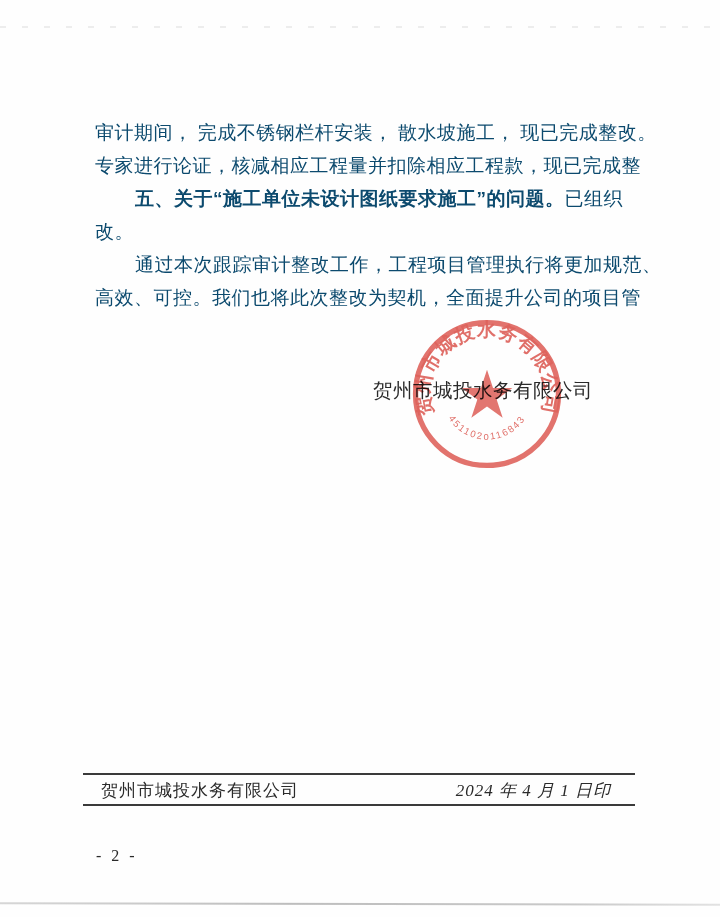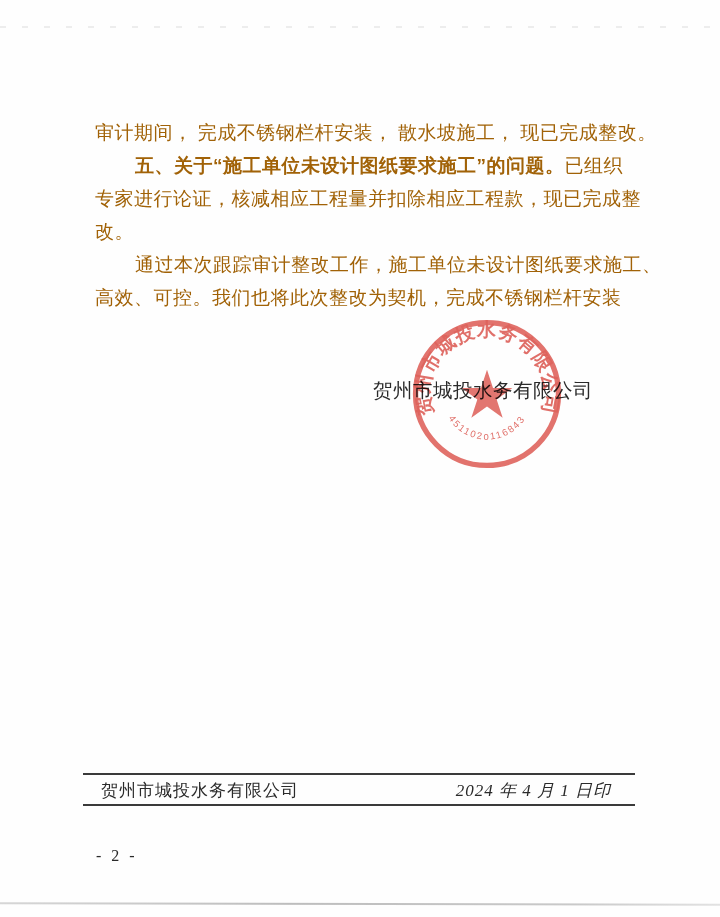--- a/index.html
+++ b/index.html
@@ -17,21 +17,21 @@
 
   
   .doc-body {
     position: absolute;
     left: 95px;
     top: 116px;
     width: 545px;
     font-size: 19px;
     line-height: 33px;
     letter-spacing: 0.5px;
-    color: #a16207;
+    color: #0c4a6e;
   }
   .doc-line { white-space: nowrap; }
   .doc-line.indent { padding-left: 40px; }
   .doc-line .bold-seg {
     font-family: "Liberation Sans", sans-serif;
     font-weight: 700;
   }
 
   
   .sig-company {
@@ -119,27 +119,27 @@
 </style>
 </head>
 <body>
 
 <div class="page">
 
   <div class="scan-noise-top"></div>
 
   <div class="doc-body">
     <div class="doc-line">审计期间， 完成不锈钢栏杆安装， 散水坡施工， 现已完成整改。</div>
+    <div class="doc-line">专家进行论证，核减相应工程量并扣除相应工程款，现已完成整</div>
     <div class="doc-line indent">
       <span class="bold-seg">五、关于“施工单位未设计图纸要求施工”的问题。</span><span>已组织</span>
     </div>
-    <div class="doc-line">专家进行论证，核减相应工程量并扣除相应工程款，现已完成整</div>
     <div class="doc-line">改。</div>
-    <div class="doc-line indent">通过本次跟踪审计整改工作，施工单位未设计图纸要求施工、</div>
-    <div class="doc-line">高效、可控。我们也将此次整改为契机，完成不锈钢栏杆安装</div>
+    <div class="doc-line indent">通过本次跟踪审计整改工作，工程项目管理执行将更加规范、</div>
+    <div class="doc-line">高效、可控。我们也将此次整改为契机，全面提升公司的项目管</div>
   </div>
 
   <div class="sig-company">贺州市城投水务有限公司</div>
 
   <svg class="stamp" viewBox="0 0 200 200" xmlns="http://www.w3.org/2000/svg">
     <g fill="none" stroke="#d9473f">
       <circle cx="100" cy="100" r="94" stroke-width="7" opacity="0.9"></circle>
     </g>
     <defs>
       <path id="sealArcTop" d="M 28.6,126 A 76,76 0 1 1 171.4,126" fill="none"></path>

